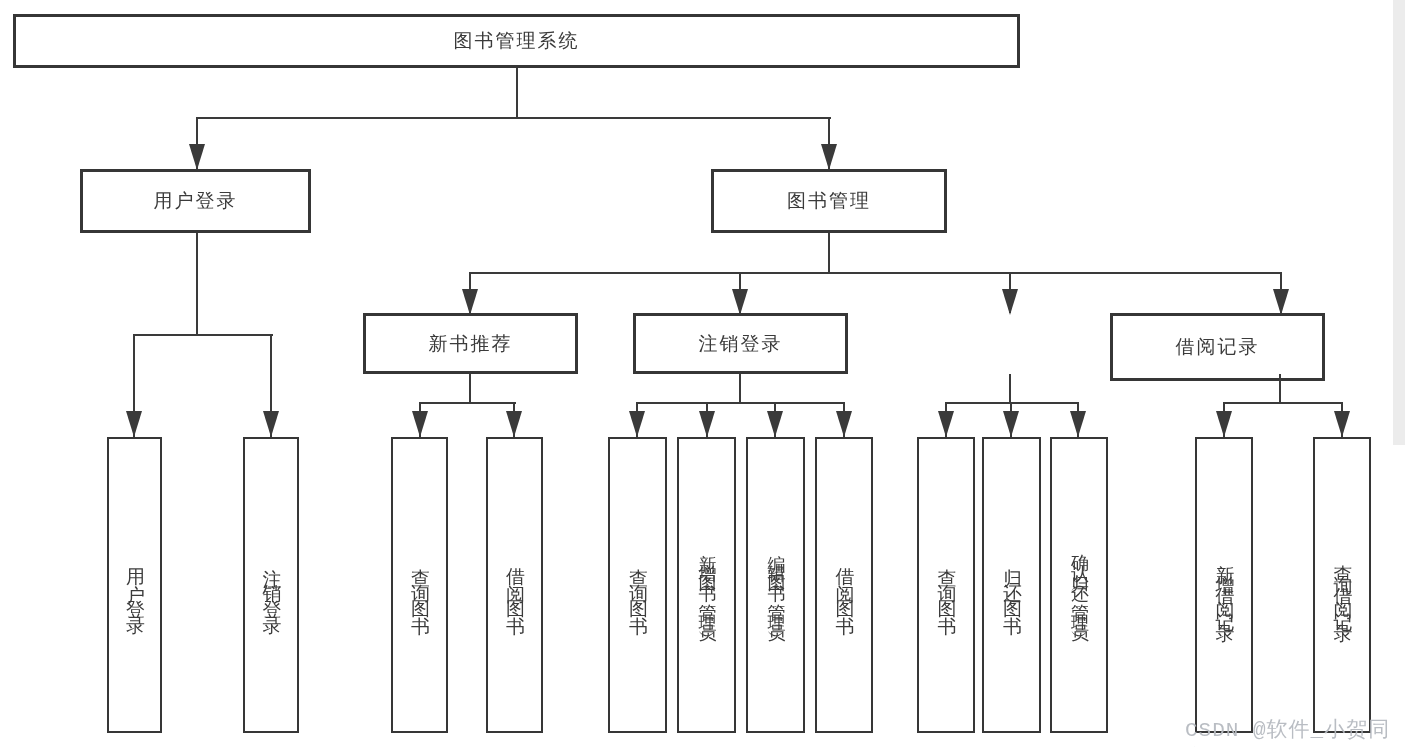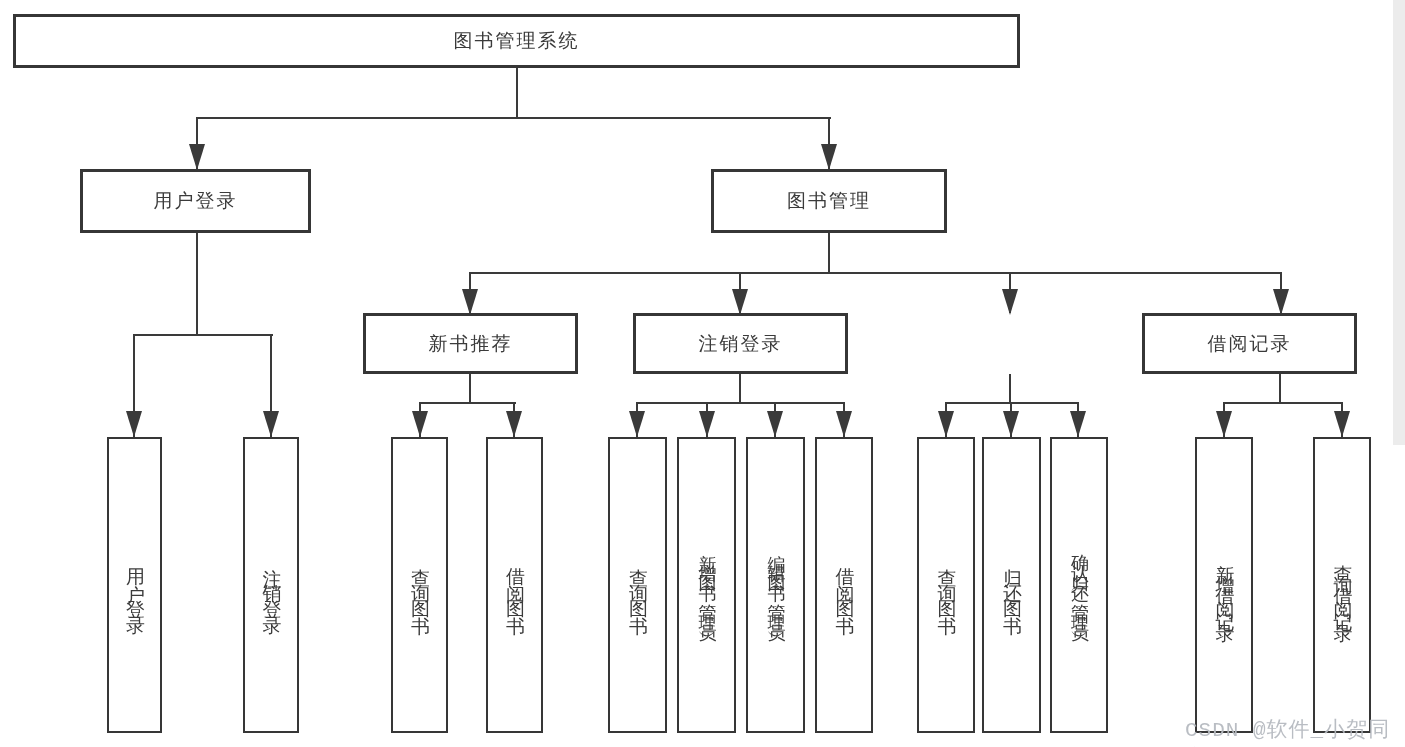--- a/index.html
+++ b/index.html
@@ -61,21 +61,21 @@
 
   <div class="box" style="left:80px;top:169px;width:231px;height:64px;">用户登录</div>
 
   <div class="box" style="left:363px;top:313px;width:215px;height:61px;">新书推荐</div>
 
   <div class="box" style="left:711px;top:169px;width:236px;height:64px;">图书管理</div>
 
   <div class="box" style="left:633px;top:313px;width:215px;height:61px;">注销登录</div>
 
 
-  <div class="box" style="left:1142px;top:313px;width:215px;height:61px;">借阅记录</div>
+  <div class="box" style="left:1110px;top:313px;width:215px;height:68px;">借阅记录</div>
 
   <div class="box leaf" style="left:107px;width:55px;">用户登录</div>
   <div class="box leaf" style="left:243px;width:56px;">注销登录</div>
 
   <div class="box leaf" style="left:391px;width:57px;">查询图书</div>
   <div class="box leaf" style="left:486px;width:57px;">借阅图书</div>
 
   <div class="box leaf" style="left:608px;width:59px;">查询图书</div>
   <div class="box leaf long" style="left:677px;width:59px;">新增图书（管理员）</div>
   <div class="box leaf long" style="left:746px;width:59px;">编辑图书（管理员）</div>

